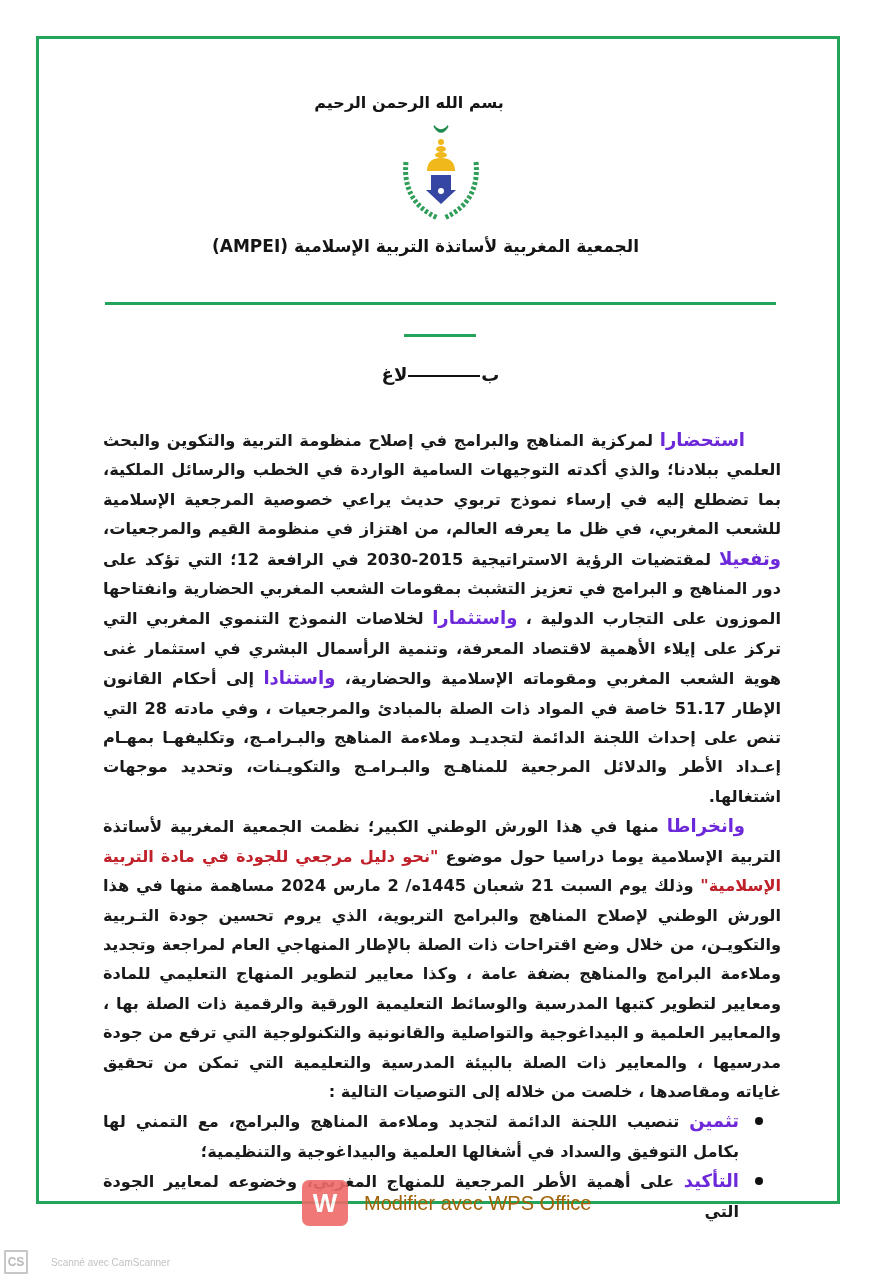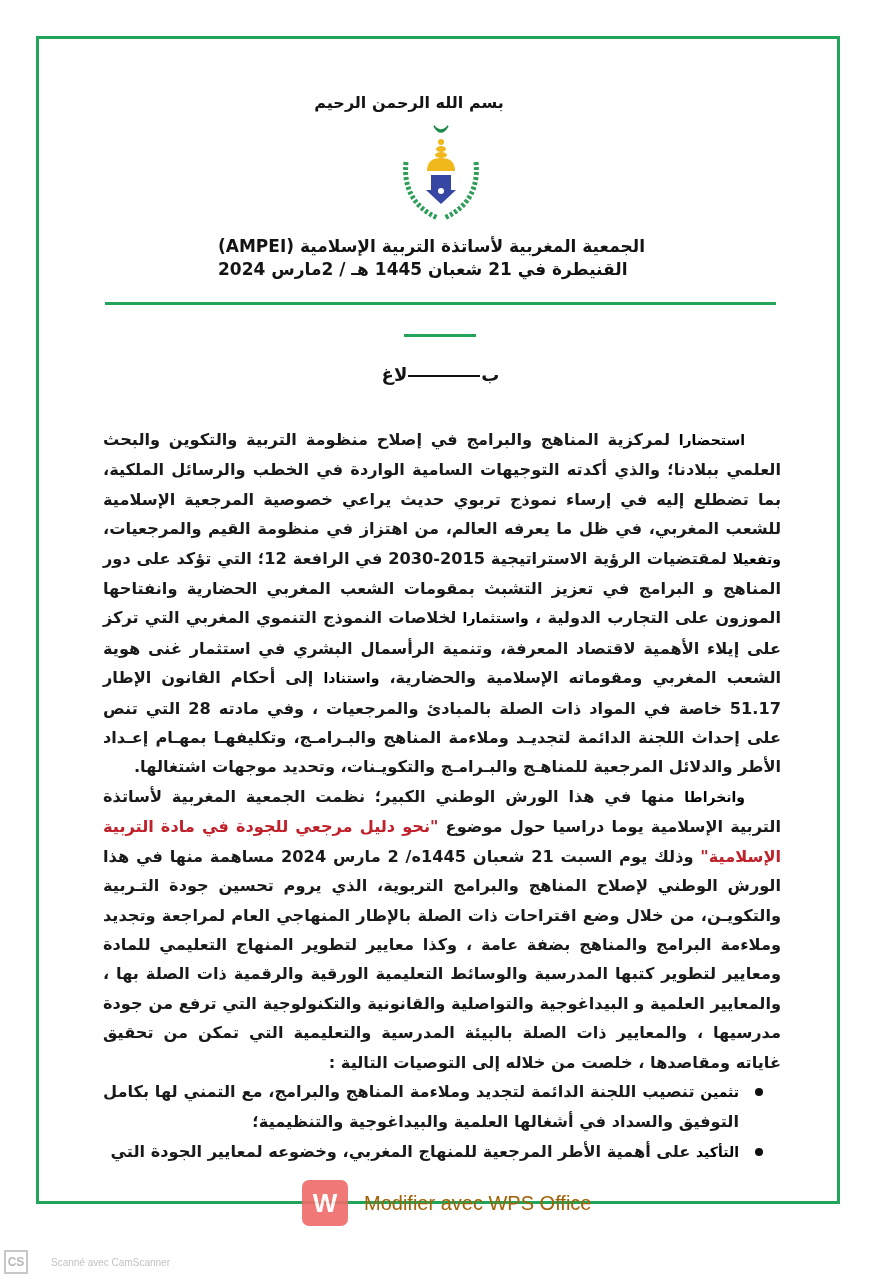--- a/index.html
+++ b/index.html
@@ -10,37 +10,37 @@
     .frame {
       position: absolute; left: 36px; top: 36px; width: 804px; height: 1168px;
       border: 3px solid #22a558; box-sizing: border-box;
     }
     .basmala {
       position: absolute; top: 93px; left: 0; width: 818px; text-align: center;
       font-size: 16px; font-weight: bold; direction: rtl;
     }
     .logo { position: absolute; left: 388px; top: 122px; width: 106px; height: 104px; }
     .org {
-      position: absolute; top: 235px; right: 236px; direction: rtl; text-align: left;
+      position: absolute; top: 235px; right: 242px; direction: rtl; text-align: center;
       font-size: 17px; font-weight: bold; line-height: 23px; white-space: nowrap;
     }
     .sep-long { position: absolute; left: 105px; top: 302px; width: 671px; height: 3px; background: #24a35a; }
     .sep-short { position: absolute; left: 404px; top: 334px; width: 72px; height: 3px; background: #24a35a; }
     .title {
       position: absolute; top: 364px; left: 0; width: 881px; text-align: center; direction: rtl;
       font-size: 18px; font-weight: bold; white-space: nowrap;
     }
     .title .line { display: inline-block; width: 72px; height: 2px; background: #111; vertical-align: middle; margin: 0 1px; }
     .body {
       position: absolute; left: 103px; top: 425px; width: 678px; direction: rtl; text-align: justify;
       text-align-last: right;
       font-size: 16.2px; font-weight: bold; line-height: 29.4px; color: #1a1a1a;
     }
     .body p { margin: 0; }
-    .red { color: #000000; font-size: 14px; }
+    .red { color: #6d28d9; font-size: 18px; }
     .red-quote { color: #c0212b; }
     .indent { padding-right: 36px; display: inline-block; }
     .bullets { list-style: none; margin: 0; padding: 0; }
     .bullets li { position: relative; padding-right: 42px; }
     .bullets li .dot {
       position: absolute; right: 18px; top: 11px; width: 8px; height: 8px; border-radius: 50%; background: #111;
     }
     .wps {
       position: absolute; left: 302px; top: 1180px; height: 46px; display: flex; align-items: center;
     }
@@ -71,21 +71,20 @@
   <ellipse cx="53" cy="27" rx="5" ry="3" fill="#f1b81c"></ellipse>
   <ellipse cx="53" cy="33" rx="6" ry="3" fill="#f1b81c"></ellipse>
   <path d="M39 49 Q39 36 53 36 Q67 36 67 49 Z" fill="#f1b81c"></path>
   <path d="M43 53 L63 53 L63 68 L68 68 L53 82 L38 68 L43 68 Z" fill="#3546a3"></path>
   <circle cx="53" cy="69" r="3" fill="#ffffff"></circle>
   <path d="M18 40 Q14 80 50 96 M88 40 Q92 80 56 96" fill="none" stroke="#2e9d58" stroke-width="5" stroke-dasharray="3 2"></path>
 </svg>
 
 <div class="org">
   <div>الجمعية المغربية لأساتذة التربية الإسلامية (AMPEI)</div>
-  <div>القنيطرة في 21 شعبان 1445 هـ / 2مارس 2024</div>
 </div>
 
 <div class="sep-long"></div>
 <div class="sep-short"></div>
 
 <div class="title">
   <span>ب</span><span class="line"></span><span>لاغ</span>
 </div>
 
 <div class="body">

